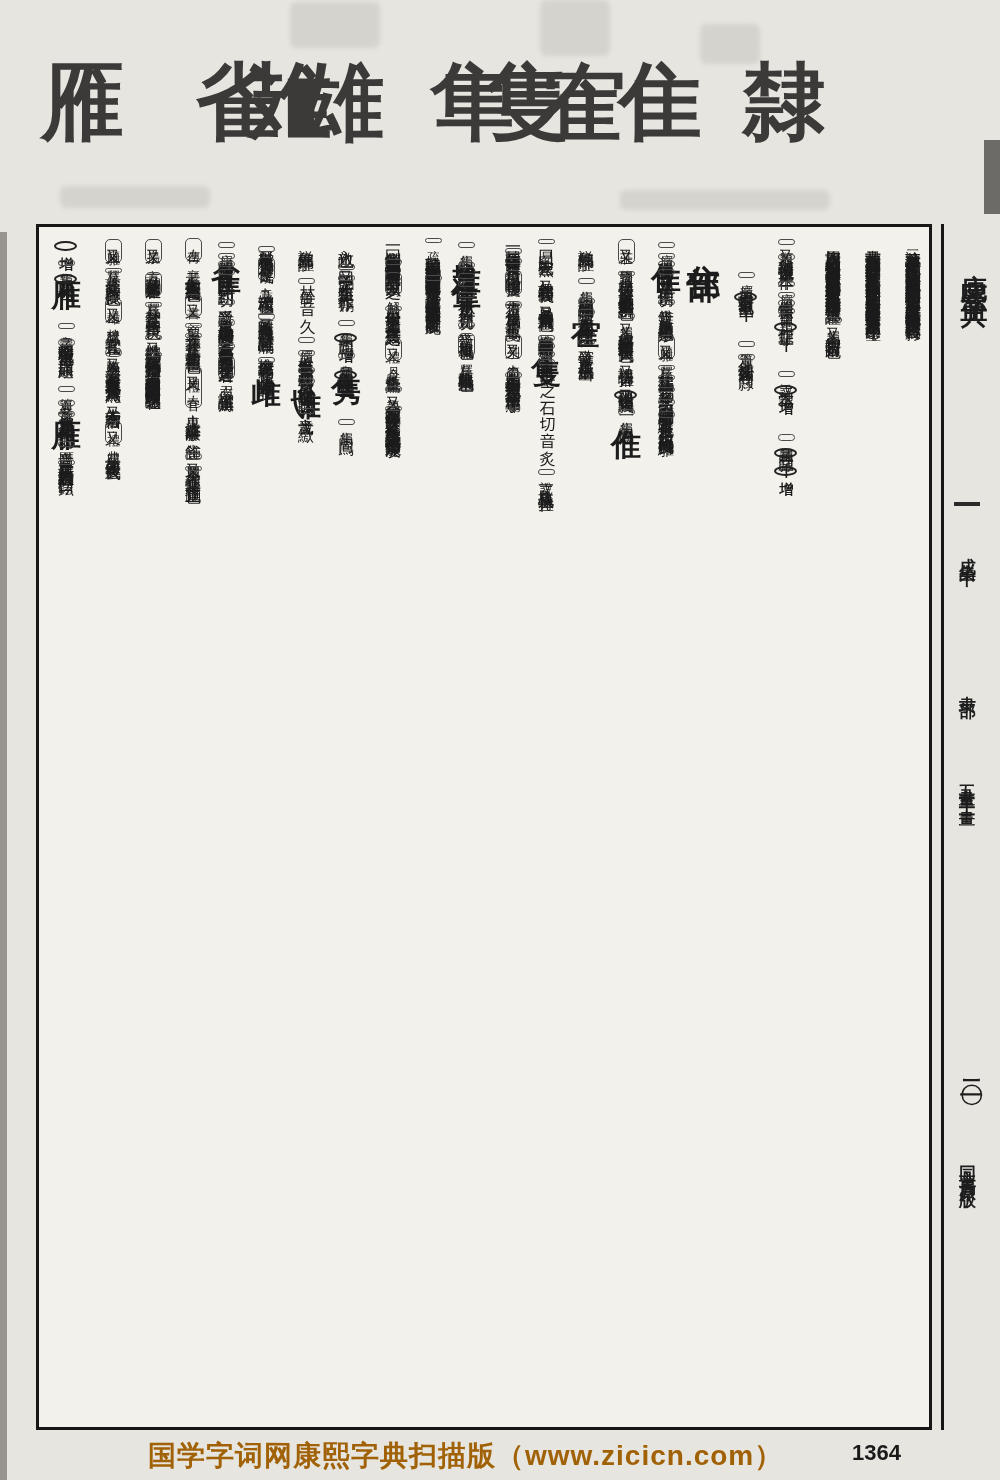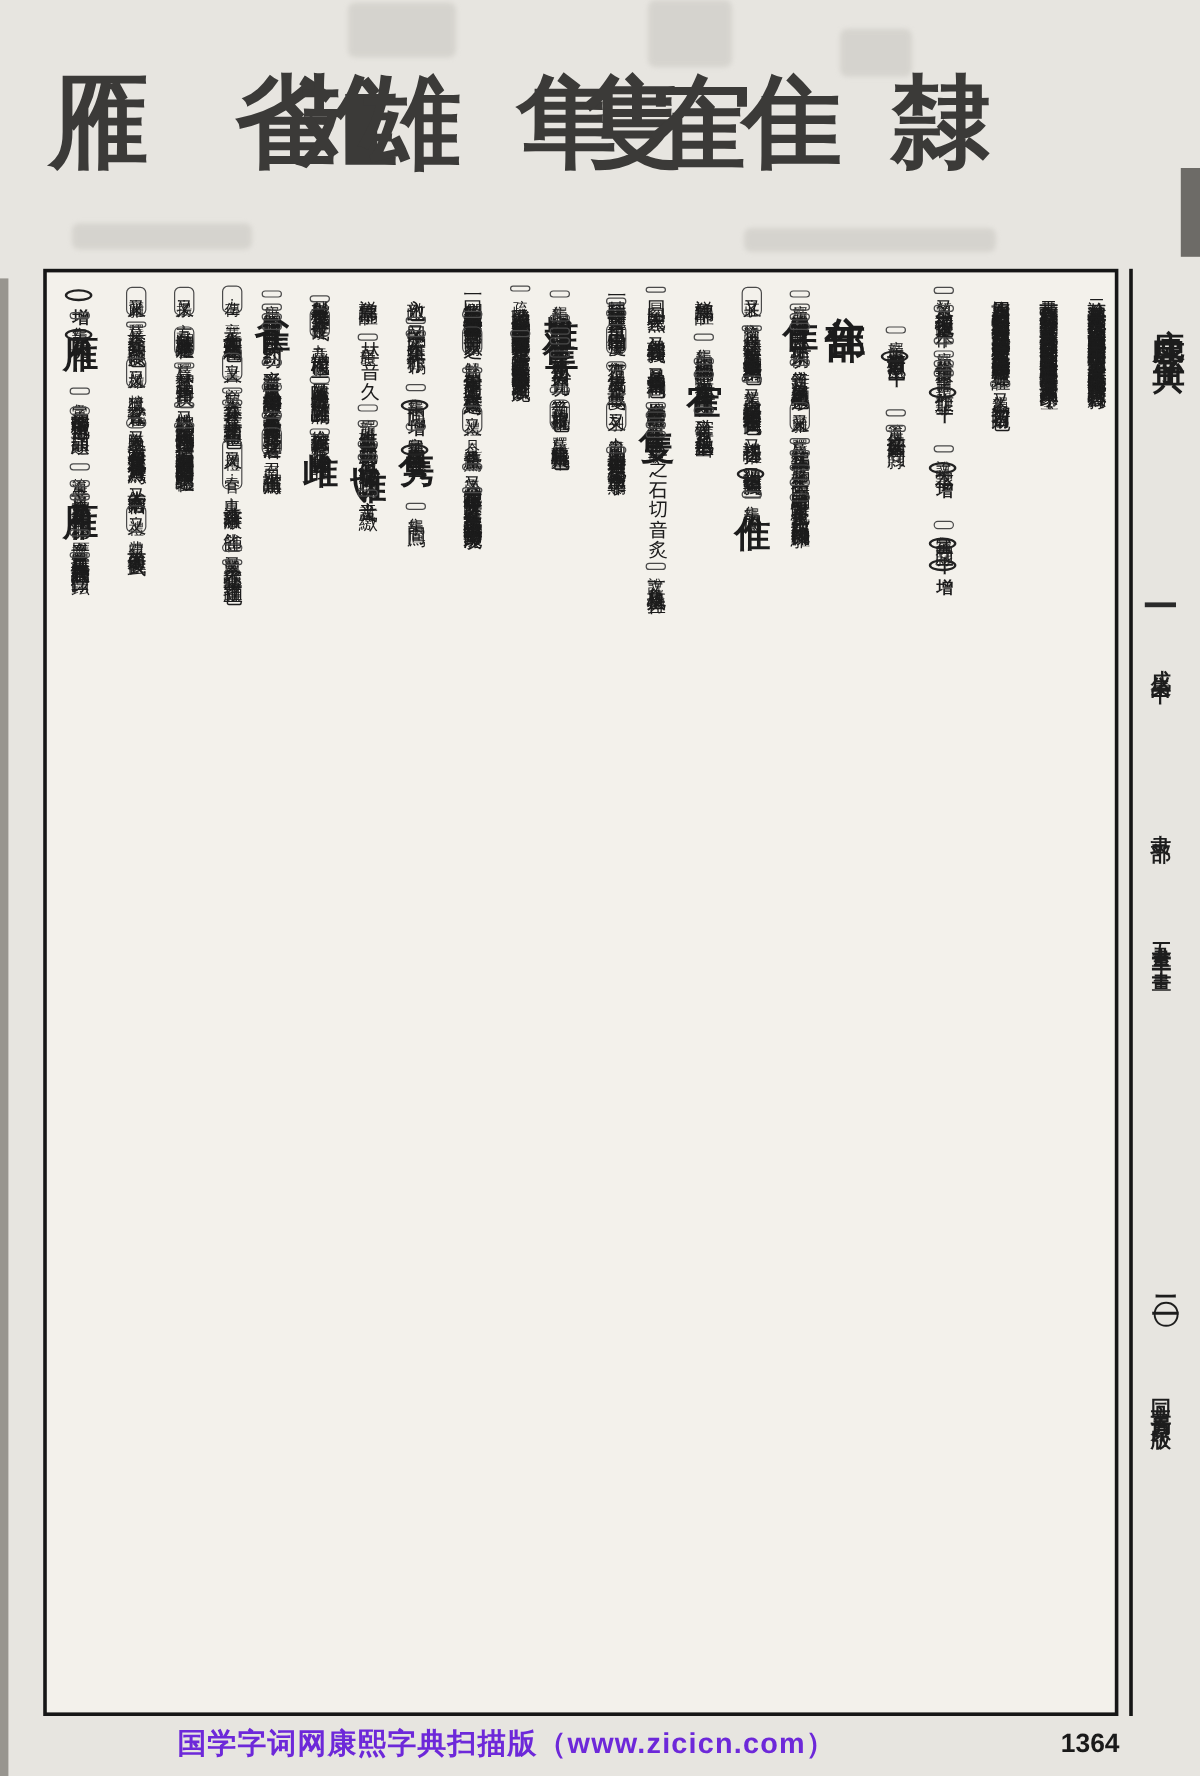--- a/index.html
+++ b/index.html
@@ -51,25 +51,25 @@
   }
   .m-title{top:28px;font-size:27px;font-weight:bold;letter-spacing:9px;}
   .m-tick{position:absolute;left:10px;top:278px;width:26px;height:4px;background:#2a2a2a;}
   .m-volume{top:320px;font-size:17px;font-weight:bold;letter-spacing:6px;}
   .m-radical{top:458px;font-size:17px;font-weight:bold;letter-spacing:6px;}
   .m-strokes{top:548px;font-size:16px;font-weight:bold;letter-spacing:5px;}
   .m-folio{top:838px;font-size:23px;font-weight:bold;letter-spacing:4px;}
   .m-publisher{top:928px;font-size:17px;font-weight:bold;letter-spacing:5px;}
   
   .caption{
-    position:absolute;left:148px;top:1437px;font-size:24px;font-weight:bold;color:#6d28d9;
+    position:absolute;left:148px;top:1437px;font-size:28px;font-weight:bold;color:#a16207;
     font-family:"Liberation Sans","DejaVu Sans",sans-serif;letter-spacing:1px;
   }
   .pagenum{
-    position:absolute;left:884px;top:1440px;font-size:22px;font-weight:bold;color:#1a1a1a;
+    position:absolute;left:852px;top:1440px;font-size:22px;font-weight:bold;color:#1a1a1a;
     font-family:"Liberation Sans","DejaVu Sans",sans-serif;
     text-align:right;
   }
 </style>
 </head>
 <body>
 
 <div class="edge-strip" style="left:0;top:232px;width:7px;height:1248px;"></div>
 <div class="edge-strip" style="left:984px;top:140px;width:16px;height:74px;background:#6d6b67;"></div>
 <div class="bleed" style="left:290px;top:2px;width:90px;height:46px;"></div>

